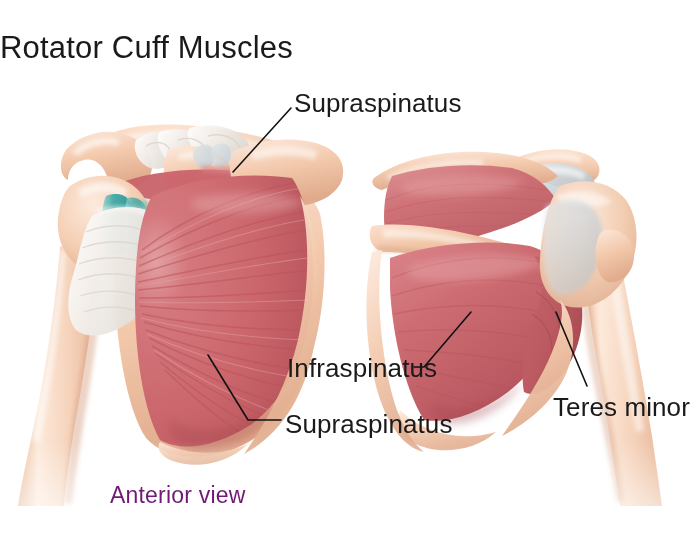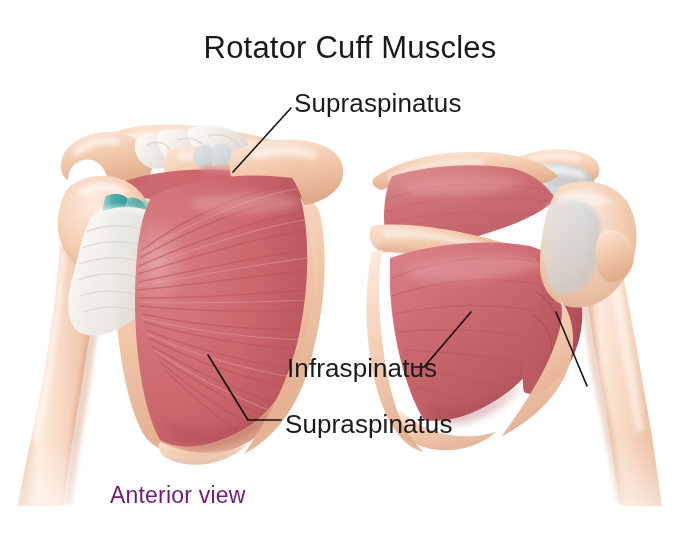--- a/index.html
+++ b/index.html
@@ -4,21 +4,21 @@
 <style>
   html,body{margin:0;padding:0;background:#ffffff;}
   body{
     width:700px;height:560px;overflow:hidden;position:relative;
     font-family:"Liberation Sans","DejaVu Sans",sans-serif;
     -webkit-font-smoothing:antialiased;
   }
   #stage{position:absolute;inset:0;width:700px;height:560px;}
   svg.figure{position:absolute;left:0;top:0;width:700px;height:560px;display:block;}
   .ttl{
-    position:absolute;left:0;top:30px;width:700px;text-align:center;
+    position:absolute;left:0;top:30px;width:700px;text-align:left;
     font-size:31px;font-weight:400;color:#1a1a1a;letter-spacing:.2px;
   }
   .lbl{
     position:absolute;font-size:26px;font-weight:400;color:#1a1a1a;
     white-space:nowrap;letter-spacing:.1px;
   }
   .cap{
     position:absolute;font-size:23px;font-weight:400;color:#701a75;
     white-space:nowrap;letter-spacing:.2px;
   }
@@ -437,15 +437,16 @@
       <polyline points="414,367 424,367 471,312"></polyline>
       <line x1="556" y1="312" x2="587" y2="386"></line>
     </g>
   </svg>
 
   <div class="ttl">Rotator Cuff Muscles</div>
 
   <div class="lbl" id="lbl-supraspinatus">Supraspinatus</div>
   <div class="lbl" id="lbl-subscapularis">Supraspinatus</div>
   <div class="lbl" id="lbl-infraspinatus">Infraspinatus</div>
+  <div class="lbl" id="lbl-teresminor">Teres minor</div>
 
   <div class="cap" id="cap-anterior">Anterior view</div>
 </div>
 
 </body></html>

